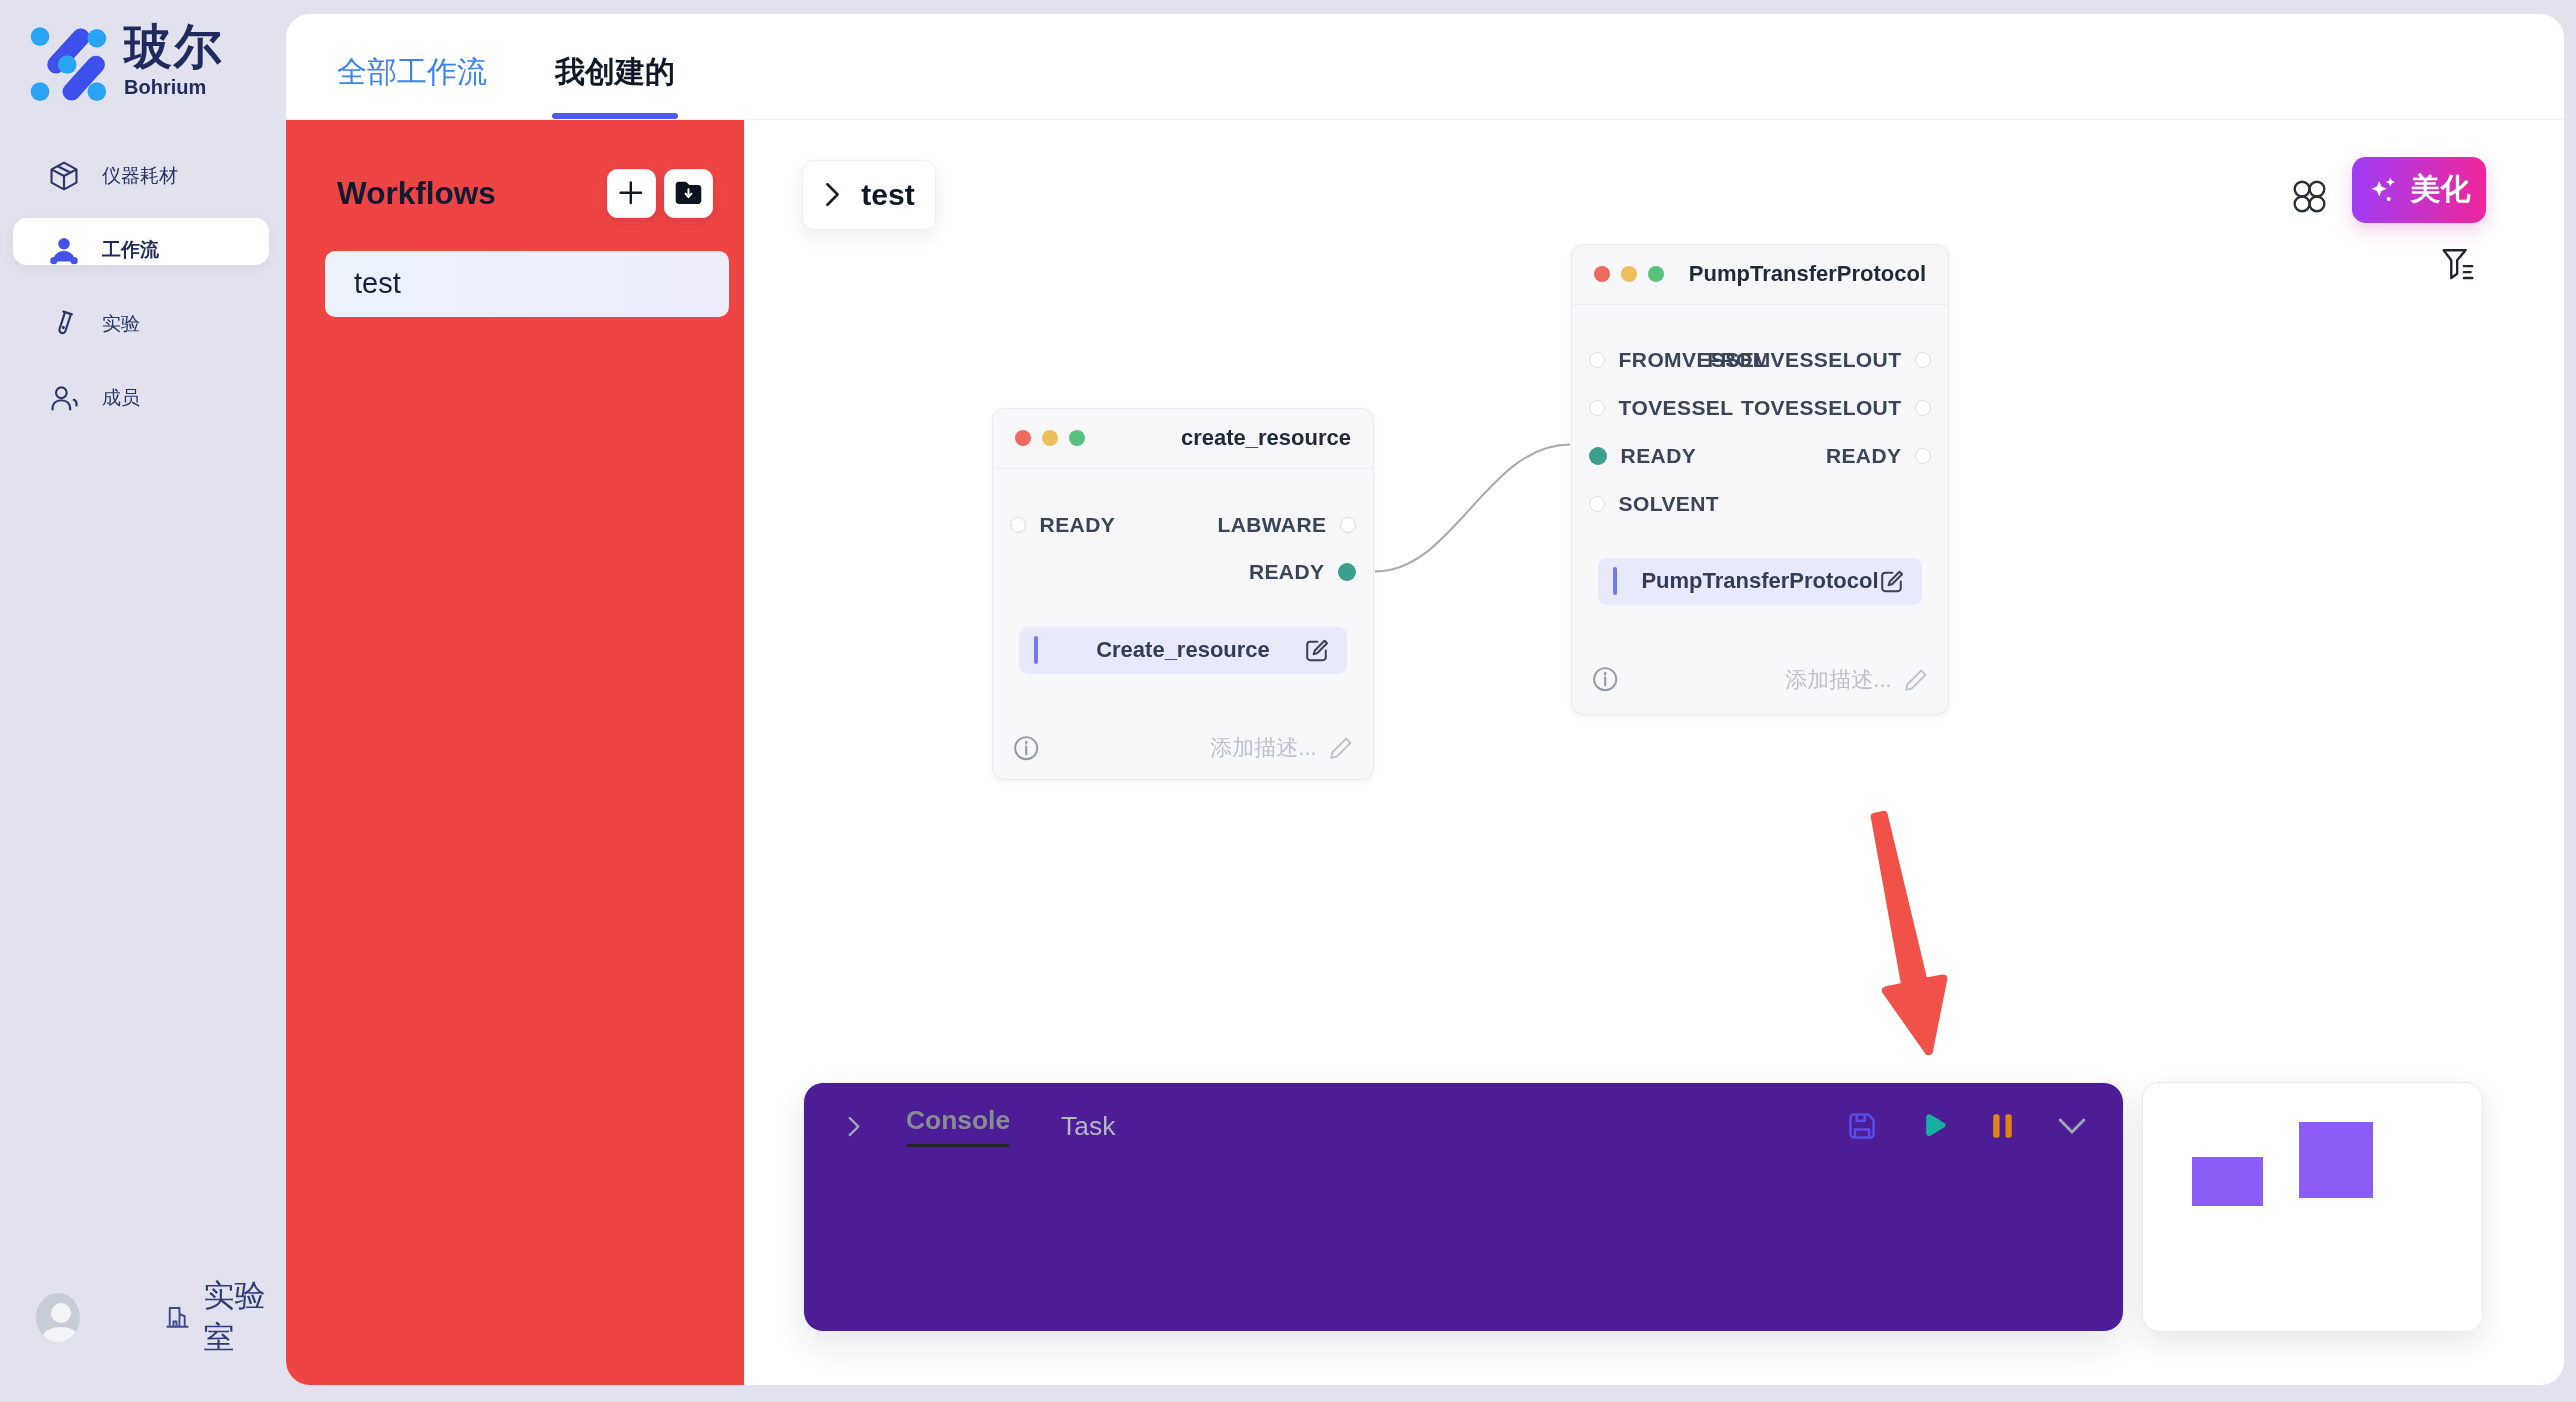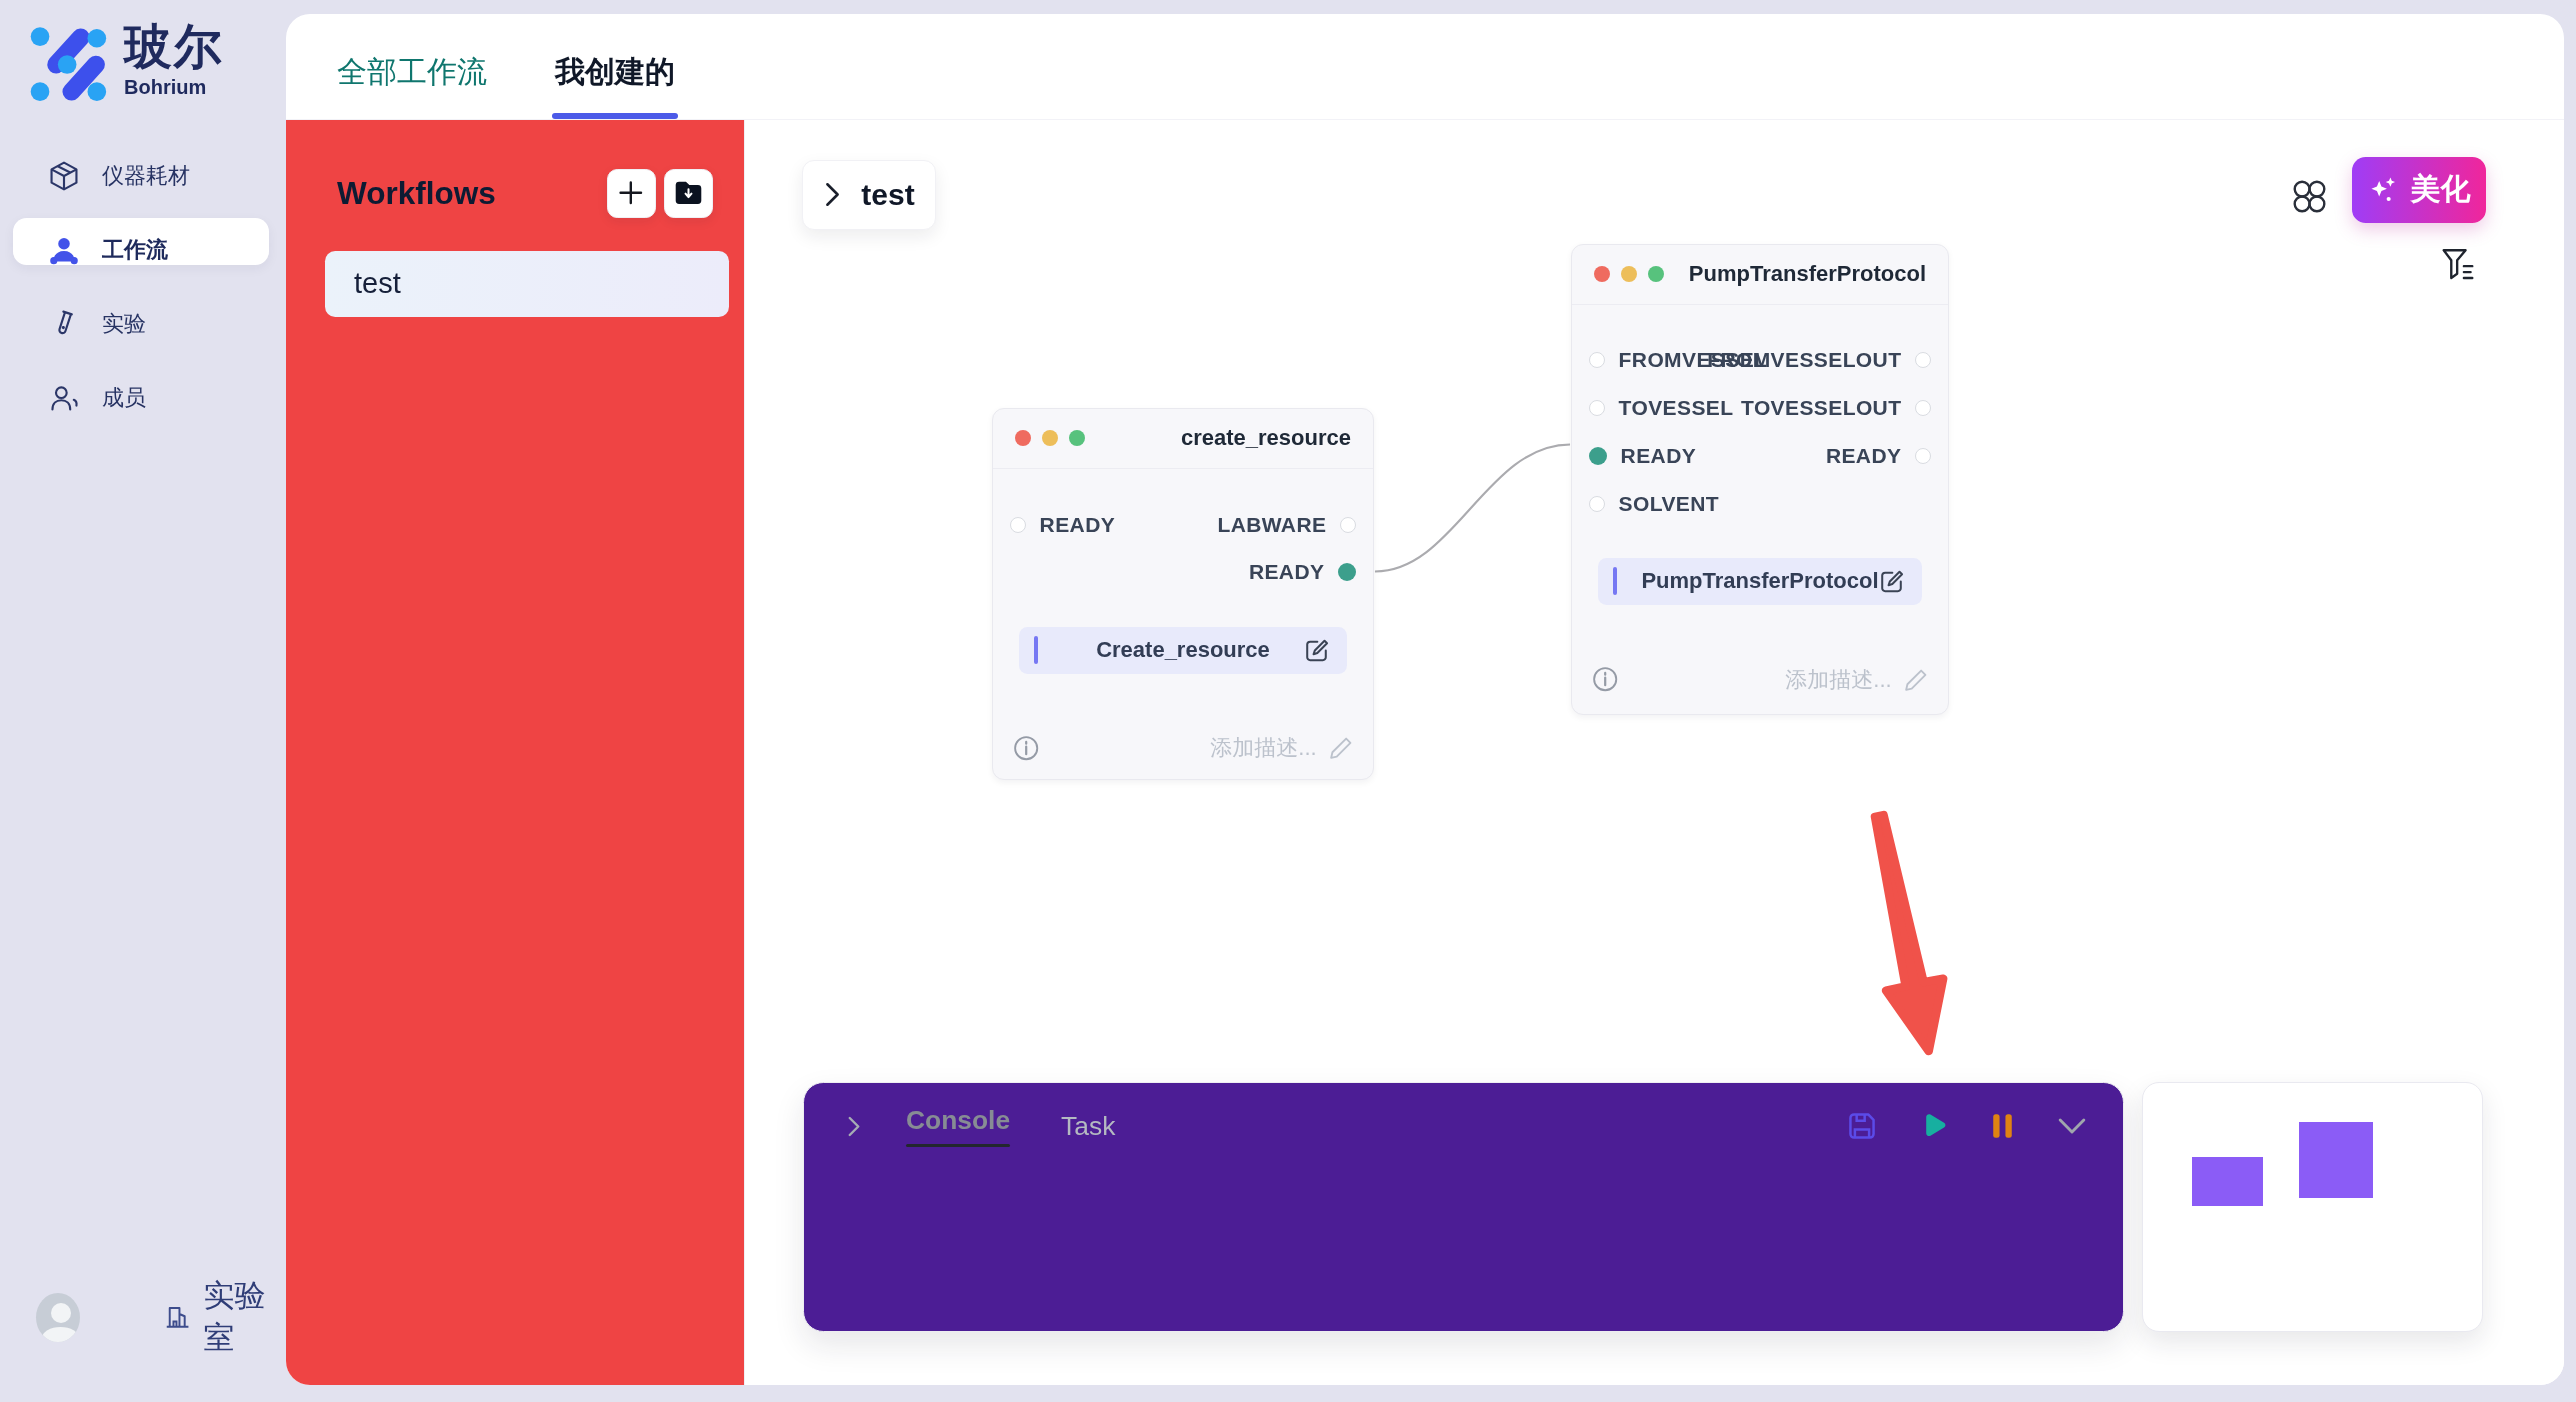--- a/index.html
+++ b/index.html
@@ -21,37 +21,37 @@
   .logo-text .en { font-size:20px; font-weight:bold; color:#1F2A5E; margin-top:3.4px; }
 
   .nav { position:absolute; left:0; top:139px; width:286px; }
   .nav-item { position:relative; height:74px; display:flex; align-items:center; padding-left:48px; cursor:pointer; }
   .nav-item .pill { display:none; }
   .nav-item.active .pill {
     display:block; position:absolute; left:12.8px; right:17px; top:5.1px; bottom:5.1px;
     background:#FFFFFF; border-radius:13.6px; box-shadow:0 3.4px 12px rgba(30,35,70,0.06);
   }
   .nav-item .nicon { position:relative; width:32px; height:32px; z-index:1; }
-  .nav-item .nlabel { position:relative; z-index:1; margin-left:22px; font-size:22px; color:#273363; }
+  .nav-item .nlabel { position:relative; z-index:1; margin-left:22px; font-size:19px; color:#273363; }
   .nav-item.active .nlabel { font-weight:bold; color:#1E2A5C; }
 
   .side-footer { position:absolute; left:36px; bottom:43px; display:flex; align-items:center; }
   .avatar { width:49px; height:49px; border-radius:50%; background:#C7CDD6; position:relative; overflow:hidden; }
   .avatar .head { position:absolute; left:14.5px; top:10.2px; width:20.4px; height:20.4px; border-radius:50%; background:#F2F4F6; }
   .avatar .body { position:absolute; left:6px; top:34px; width:37px; height:22px; border-radius:50%; background:#F2F4F6; }
   .workspace { display:flex; align-items:center; gap:12px; margin-left:83px; }
   .workspace .wlabel { font-size:31px; color:#2F3D77; }
 
   
   .card {
     position:absolute; left:286px; top:13.6px; width:2278px; height:1371px;
     background:#FFFFFF; border-radius:24px; overflow:hidden;
   }
   .tabbar { position:relative; height:106px; border-bottom:1.7px solid #F2F2F7; display:flex; align-items:center; padding:12px 0 0 51px; gap:68px; }
-  .tab { position:relative; height:100%; display:flex; align-items:center; font-size:30px; color:#0f766e; cursor:pointer; }
+  .tab { position:relative; height:100%; display:flex; align-items:center; font-size:30px; color:#3b82f6; cursor:pointer; }
   .tab.active { font-weight:bold; color:#101828; }
   .tab .underline { display:none; }
   .tab.active .underline { display:block; position:absolute; left:-3.4px; right:-3.4px; bottom:0; height:6px; border-radius:3.4px; background:#4B5AE8; }
 
   
   .wpanel { position:absolute; left:0; top:106px; width:459px; bottom:0; border-right:1.7px solid #EFEFF4; background:#ef4444; }
   .wpanel-head { position:absolute; left:51px; right:31px; top:49px; display:flex; align-items:center; }
   .wpanel-title { font-size:31.5px; font-weight:bold; color:#0D1B33; }
   .wbtns { margin-left:auto; display:flex; gap:8.5px; }
   .sq-btn { width:49px; height:49px; background:#fff; border:0.9px solid #F0F0F5; border-radius:10.2px;

